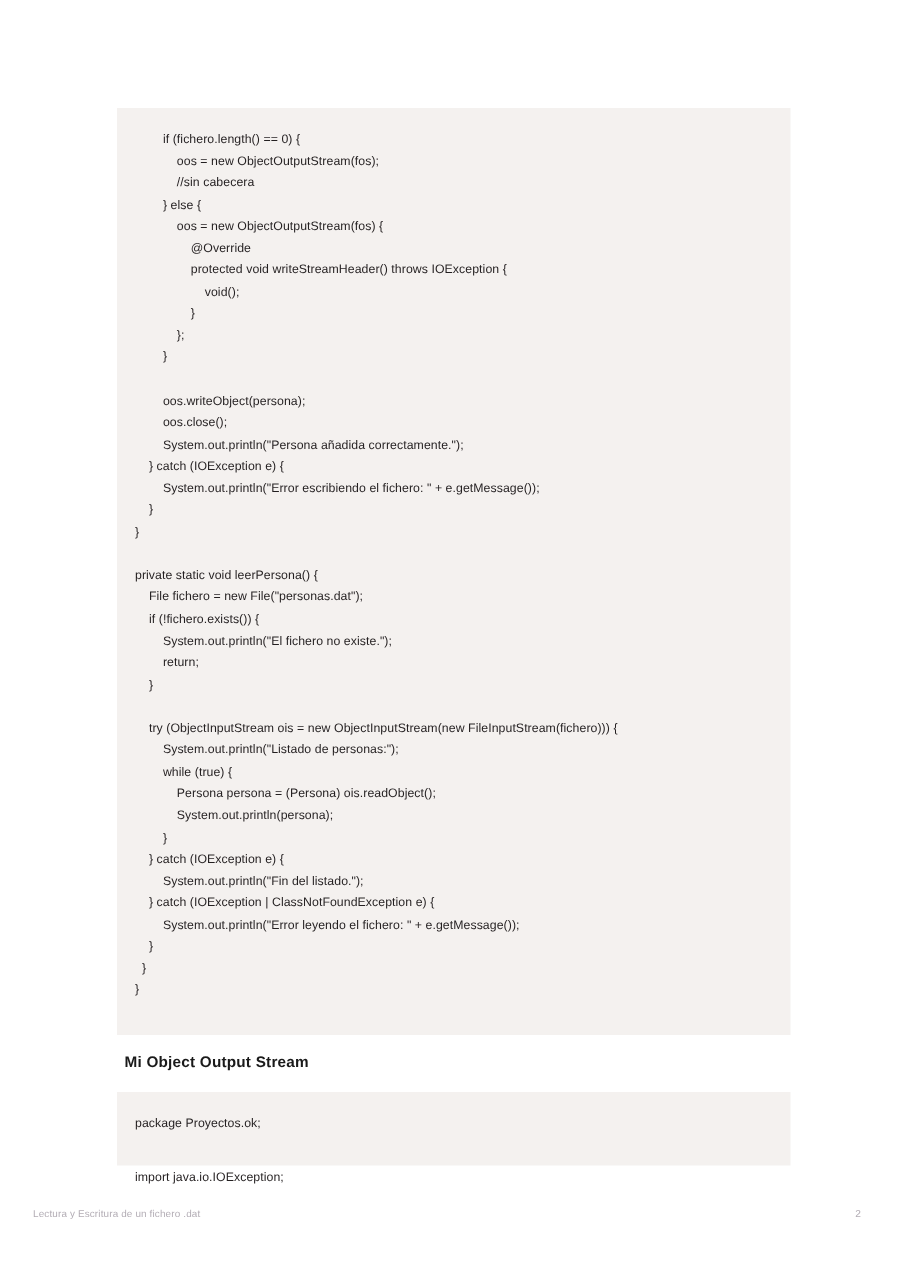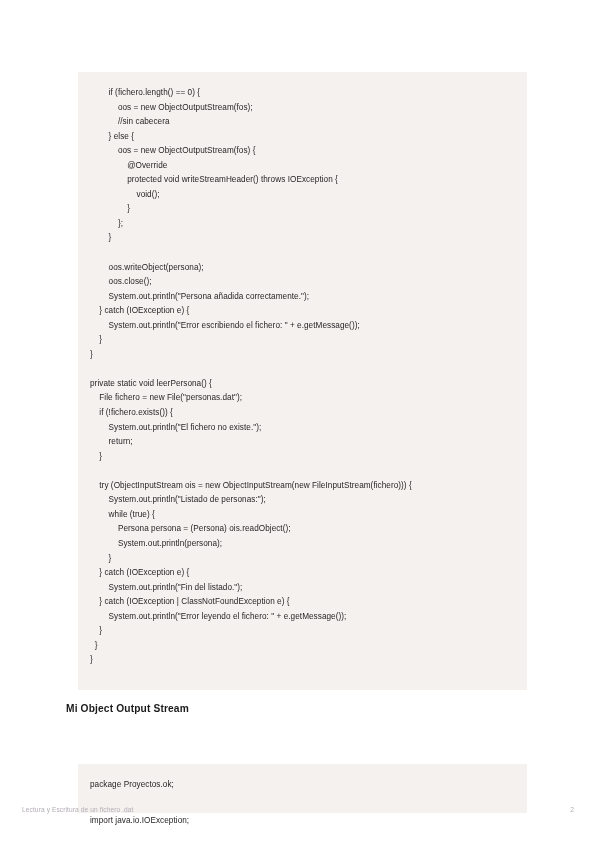--- a/index.html
+++ b/index.html
@@ -30,21 +30,21 @@
   }
   .code-block-1 {
     left: 78px;
     top: 72px;
     width: 449px;
     height: 618px;
     padding: 14px 0 14px 0;
   }
   .code-block-2 {
     left: 78px;
-    top: 764px;
+    top: 728px;
     width: 449px;
     height: 49px;
     padding: 12px 0 10px 0;
   }
 
   .code-line {
     font-family: "Liberation Sans", sans-serif;
     font-size: 8.2px;
     line-height: 14.55px;
     color: #231f20;
@@ -59,21 +59,21 @@
 
   .code-block-2 .code-line {
     padding-left: 12px;
     line-height: 18px;
     height: 18px;
   }
 
   
   .section-heading {
     position: absolute;
-    left: 66px;
+    left: 83px;
     top: 703px;
     font-family: "Liberation Sans", sans-serif;
     font-size: 10.2px;
     font-weight: bold;
     color: #1a1a1a;
     letter-spacing: 0.15px;
   }
 
   
   .footer {

